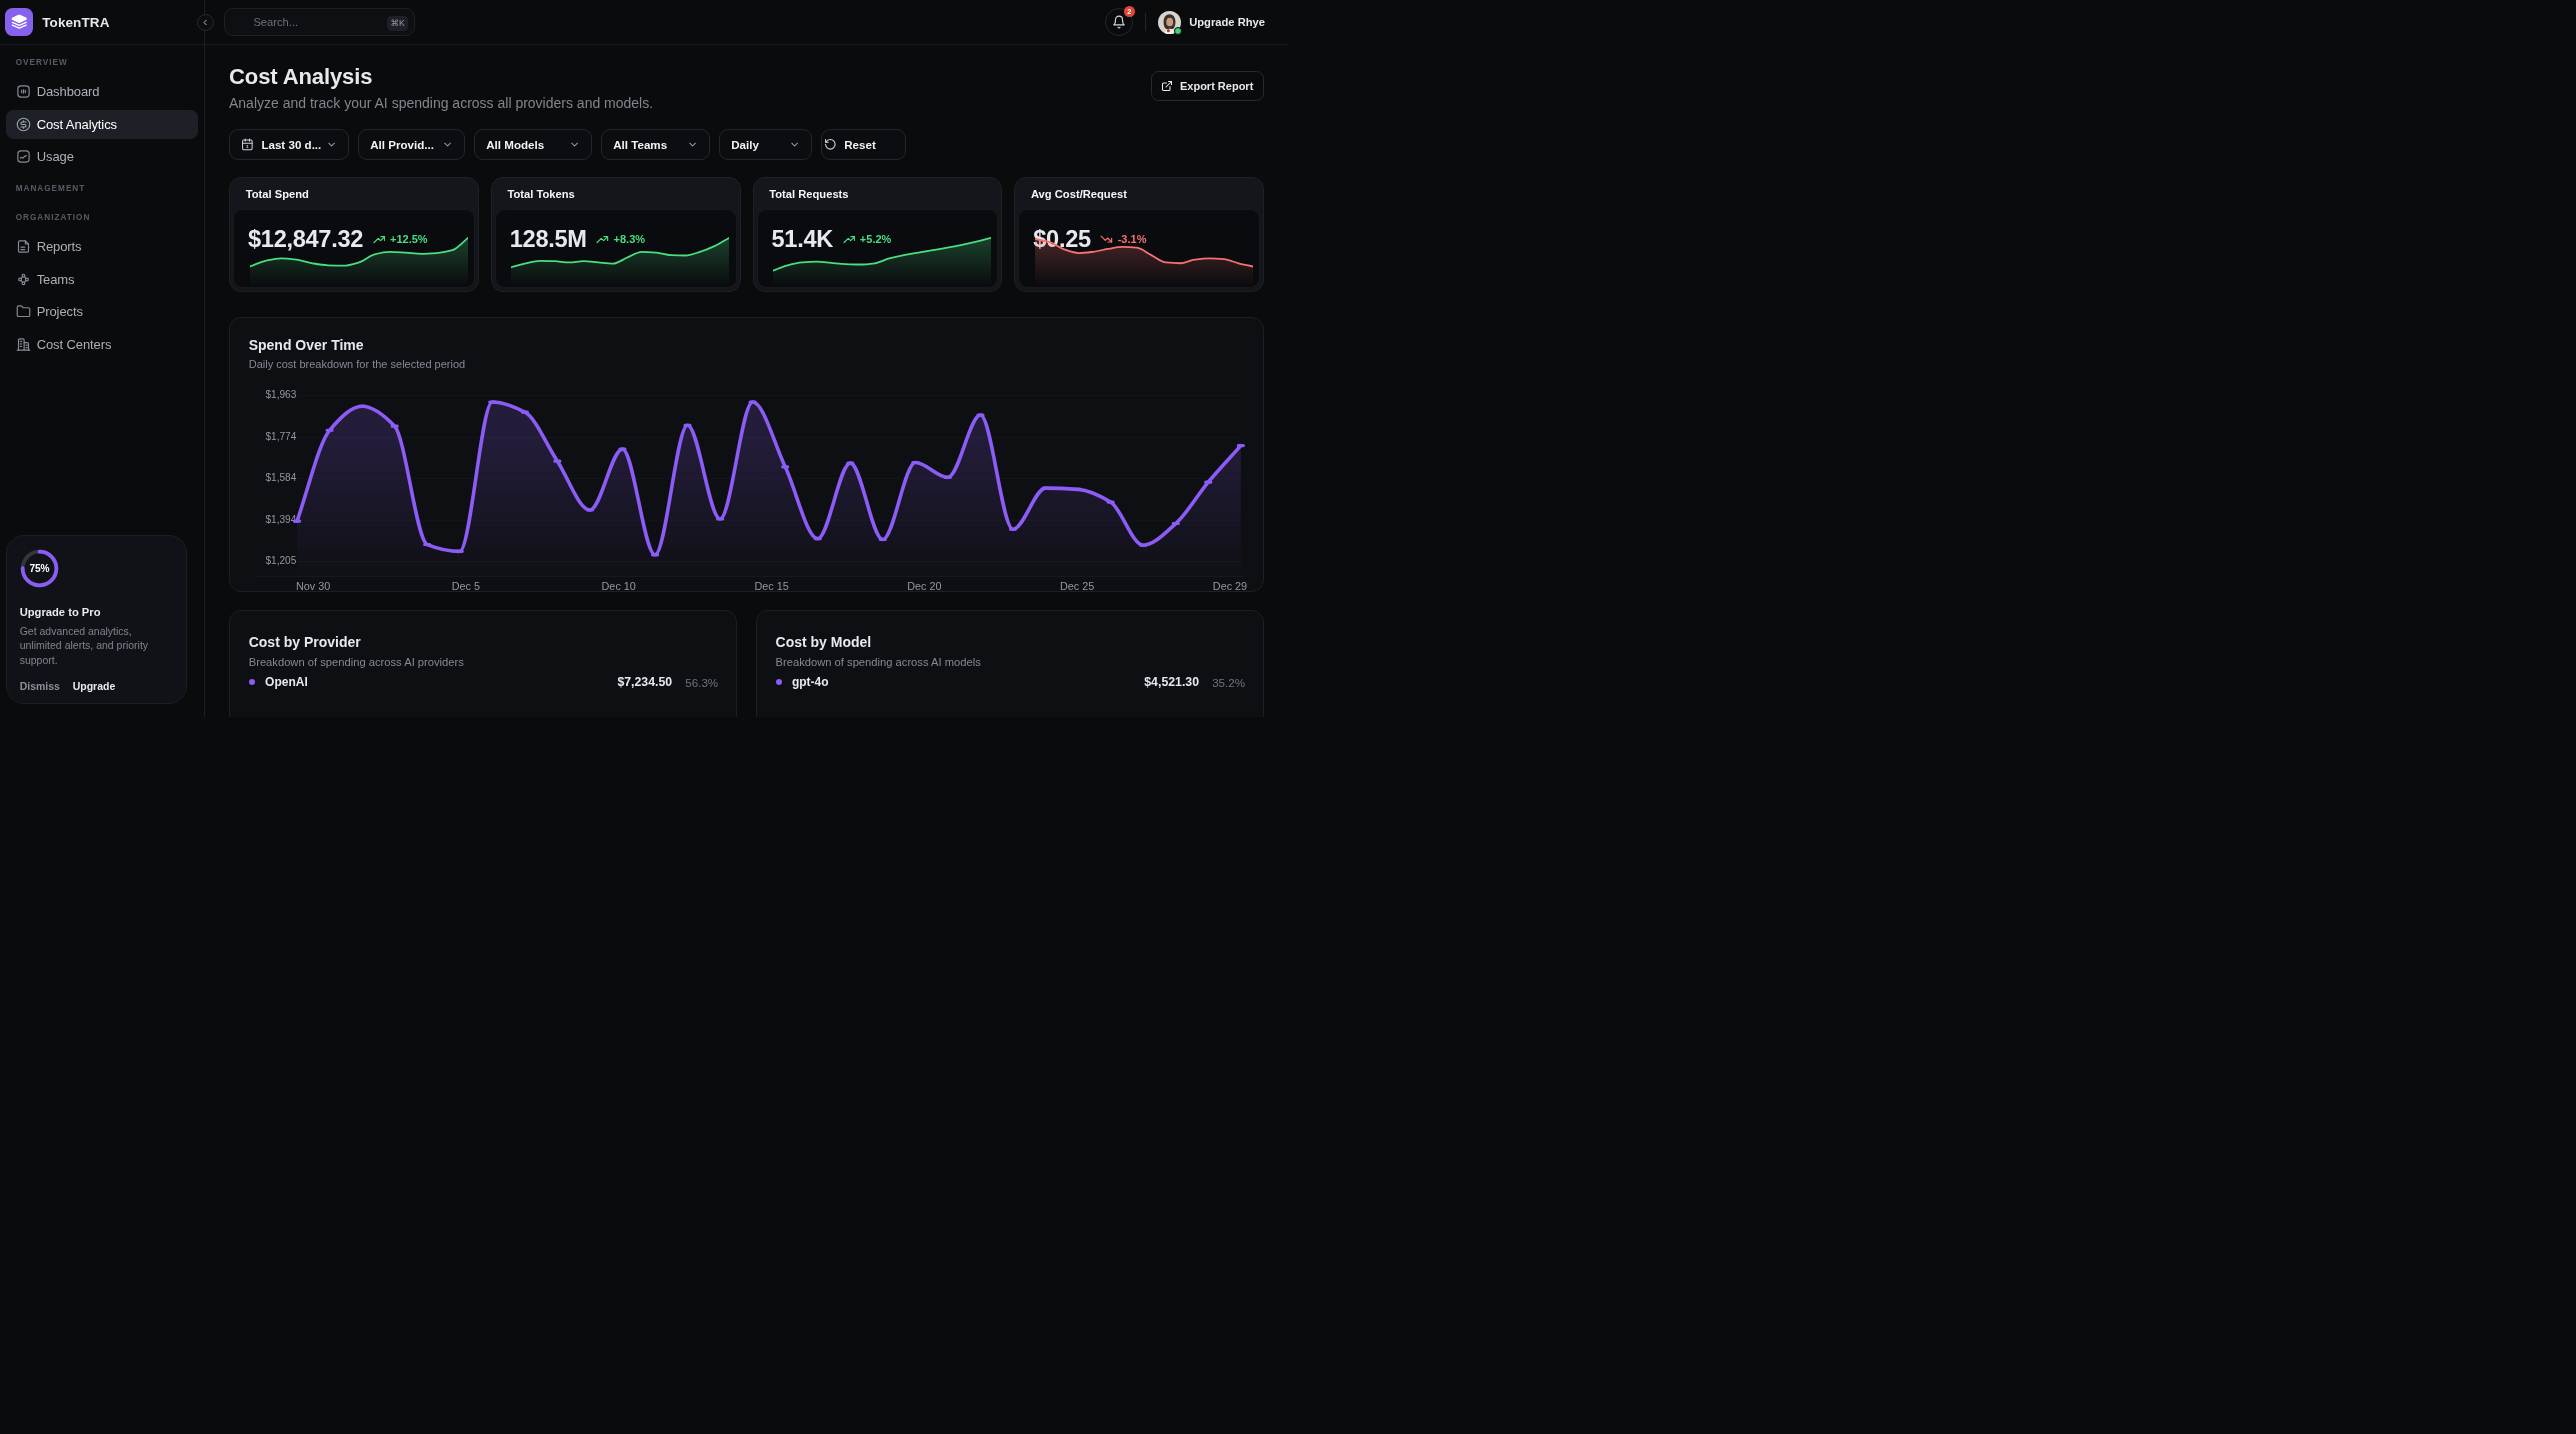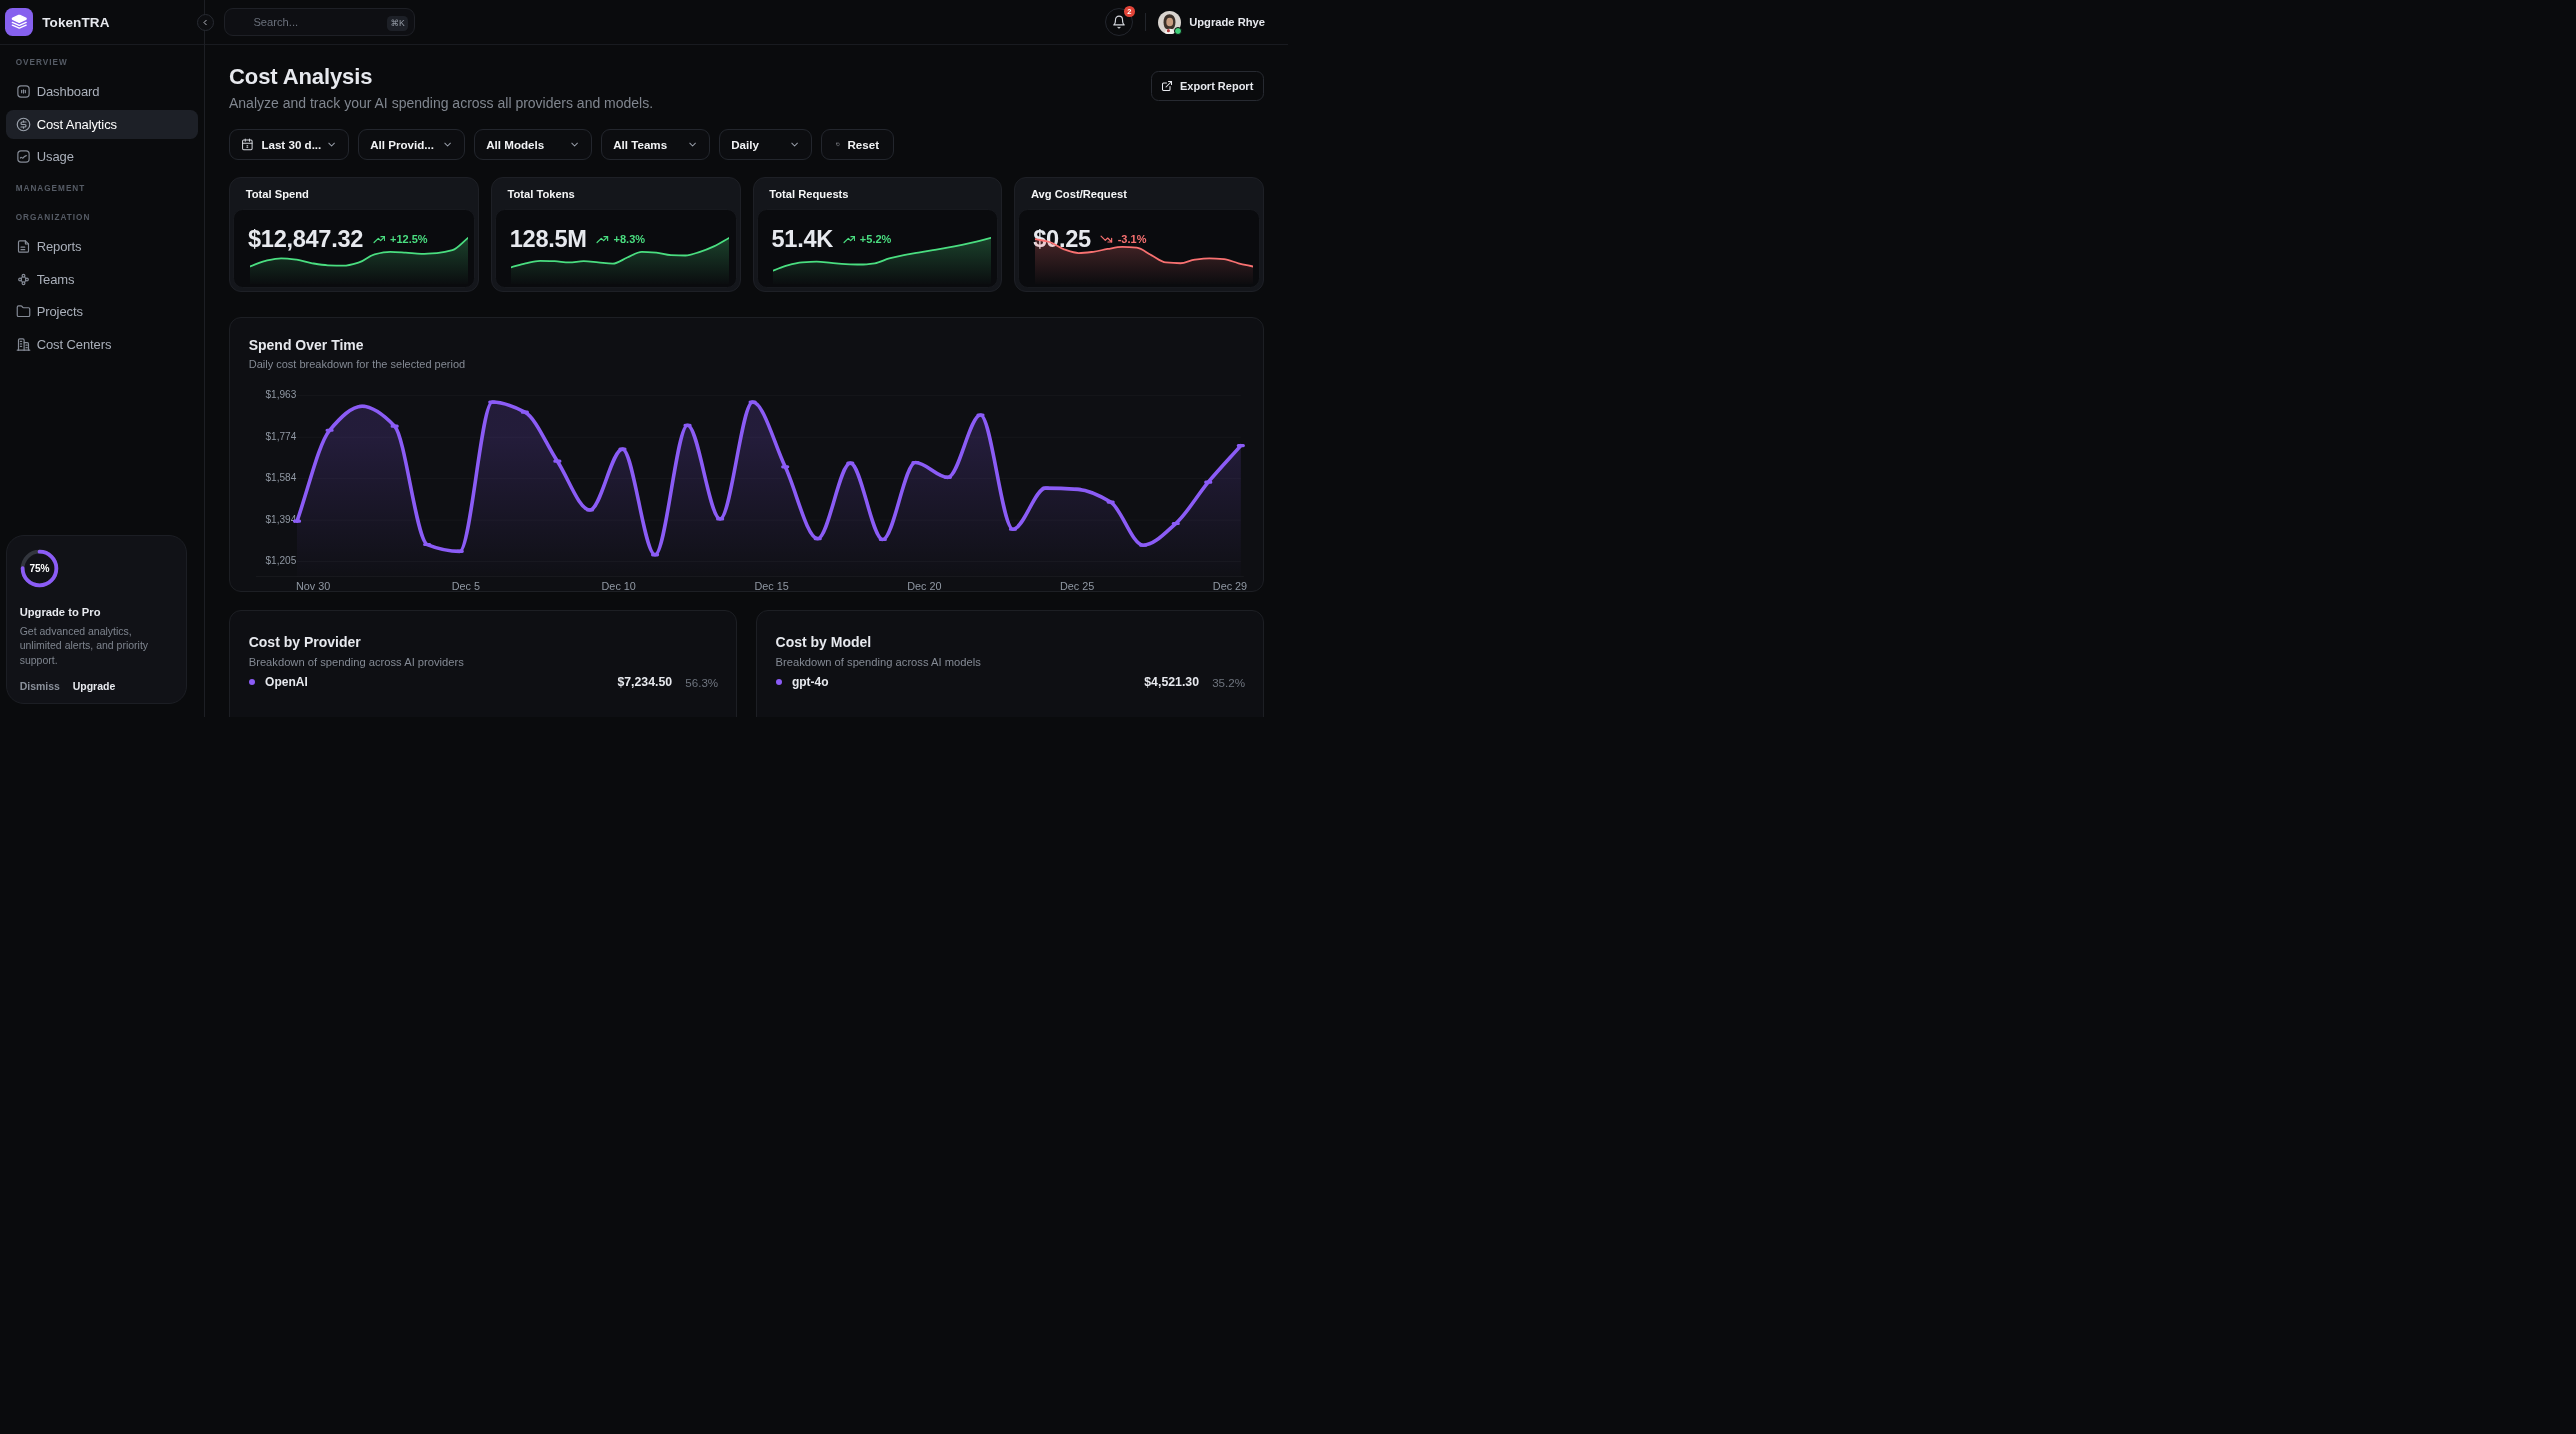--- a/index.html
+++ b/index.html
@@ -202,21 +202,21 @@
           </svg></div>
     <div class="fbtn" style="width:118px">All Models<svg class="chev" width="11.2" height="11.2" viewBox="0 0 24 24" fill="none" stroke="#9aa0ab" stroke-width="2.2" stroke-linecap="round" stroke-linejoin="round">
             <path d="m6 9 6 6 6-6"></path>
           </svg></div>
     <div class="fbtn" style="width:109px">All Teams<svg class="chev" width="11.2" height="11.2" viewBox="0 0 24 24" fill="none" stroke="#9aa0ab" stroke-width="2.2" stroke-linecap="round" stroke-linejoin="round">
             <path d="m6 9 6 6 6-6"></path>
           </svg></div>
     <div class="fbtn" style="width:93px">Daily<svg class="chev" width="11.2" height="11.2" viewBox="0 0 24 24" fill="none" stroke="#9aa0ab" stroke-width="2.2" stroke-linecap="round" stroke-linejoin="round">
             <path d="m6 9 6 6 6-6"></path>
           </svg></div>
-    <div class="fbtn" style="width:73px;padding:0 14px"><svg class="lead" width="12.7" height="12.7" viewBox="0 0 24 24" fill="none" stroke="#d4d7dd" stroke-width="2" stroke-linecap="round" stroke-linejoin="round">
+    <div class="fbtn" style="width:85px;padding:0 2px"><svg class="lead" width="12.7" height="12.7" viewBox="0 0 24 24" fill="none" stroke="#d4d7dd" stroke-width="2" stroke-linecap="round" stroke-linejoin="round">
             <path d="M3 12a9 9 0 1 0 9-9 9.75 9.75 0 0 0-6.74 2.74L3 8"></path>
             <path d="M3 3v5h5"></path>
           </svg>Reset</div>
   </div>
   <div class="stats">
     <div class="stat">
           <div class="stat-h">Total Spend</div>
           <div class="stat-b">
             <div class="numrow">
               <span class="num">$12,847.32</span>

